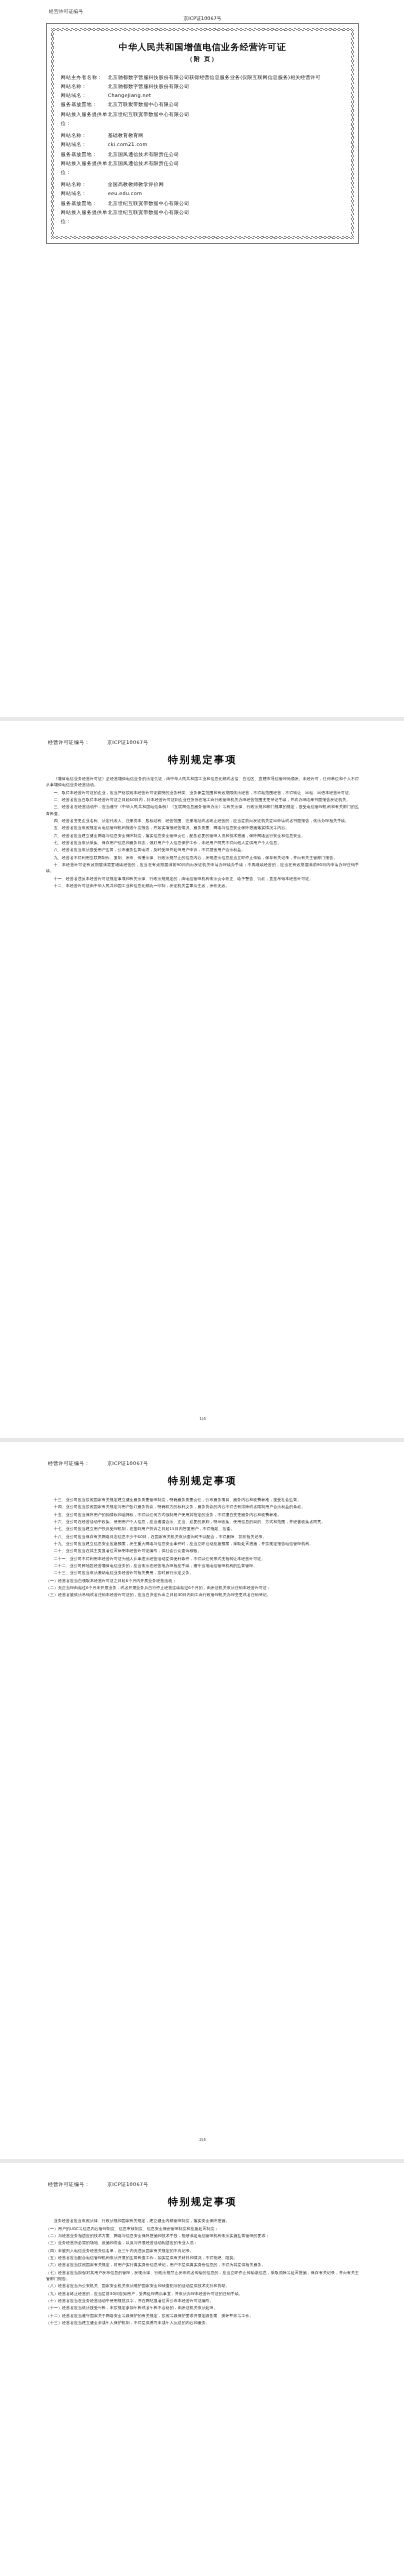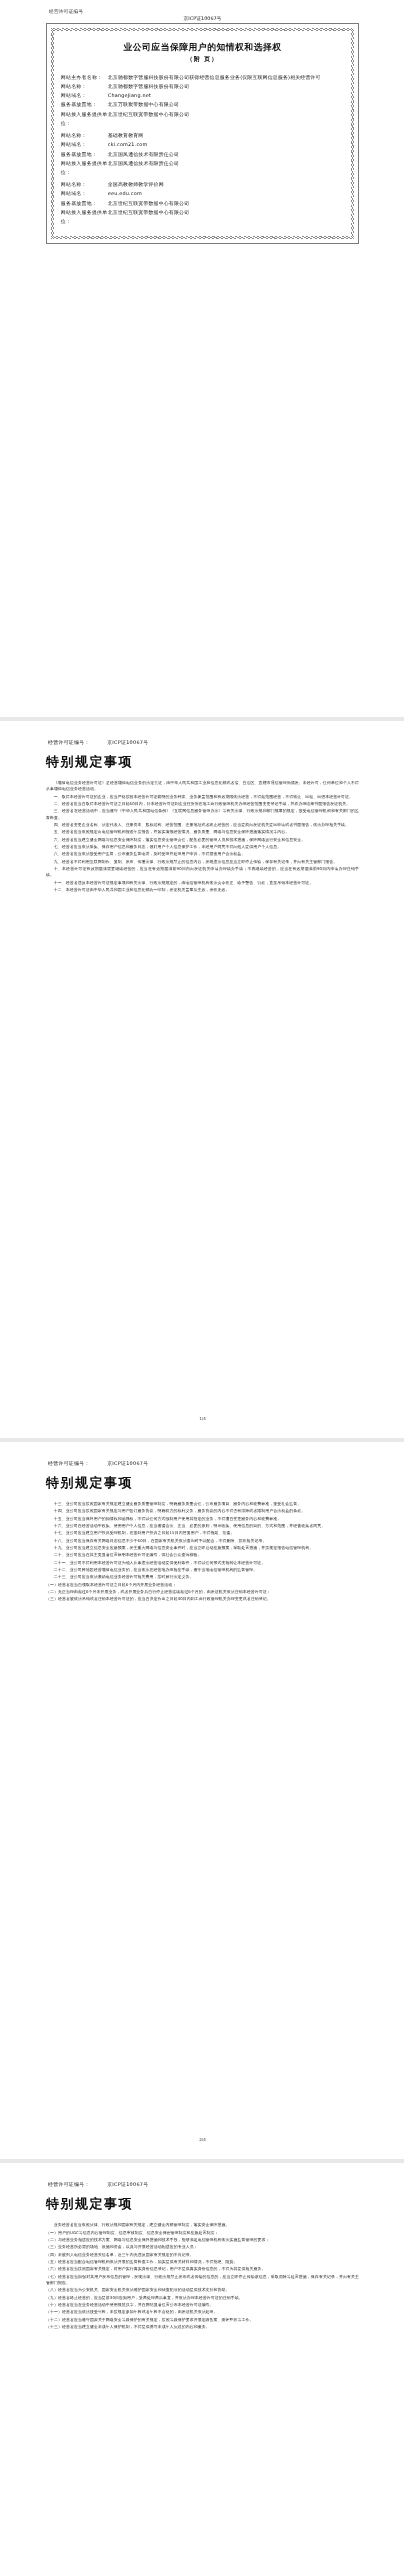--- a/index.html
+++ b/index.html
@@ -95,23 +95,24 @@
     display: flex;
     align-items: flex-end;
     font-size: 4.9px;
     color: #111;
     margin-bottom: 8.2px;
     padding-left: 2.1px;
   }
   .terms-head .lab { letter-spacing: 0.3px; }
   .terms-head .num { margin-left: 17.5px; letter-spacing: 0.3px; }
   .terms-title {
+    text-align: center;
     font-family: "DejaVu Serif", "Liberation Serif", serif;
     font-weight: bold;
-    font-size: 13px;
+    font-size: 10px;
     letter-spacing: 1.5px;
     color: #0d0d0d;
     margin: 1px 0 9.3px 0;
   }
   .terms-body p {
     margin: 0 0 1px 0;
     font-size: 3.9px;
     line-height: 1.62;
     color: #1a1a1a;
     text-align: justify;
@@ -135,21 +136,21 @@
 <body>
 
 <div class="page-stack">
 
   <div class="page page-1">
     <div class="cert-head">经营许可证编号</div>
     <div class="cert-no-line">京ICP证10067号</div>
 
     <div class="cert-frame">
       <div class="cert-frame-inner">
-        <div class="cert-title">业公司应当保障用户的知情权和选择权</div>
+        <div class="cert-title">中华人民共和国增值电信业务经营许可证</div>
         <div class="cert-subtitle">（附    页）</div>
 
         <div class="cert-row">
           <div class="lbl">网站主办者名称：</div>
           <div class="val">北京驰都数字营服科技股份有限公司获得经营信息服务业务(仅限互联网信息服务)相关经营许可</div>
         </div>
         <div class="cert-row">
           <div class="lbl">网站名称：</div>
           <div class="val">北京驰都数字营服科技股份有限公司</div>
         </div>

